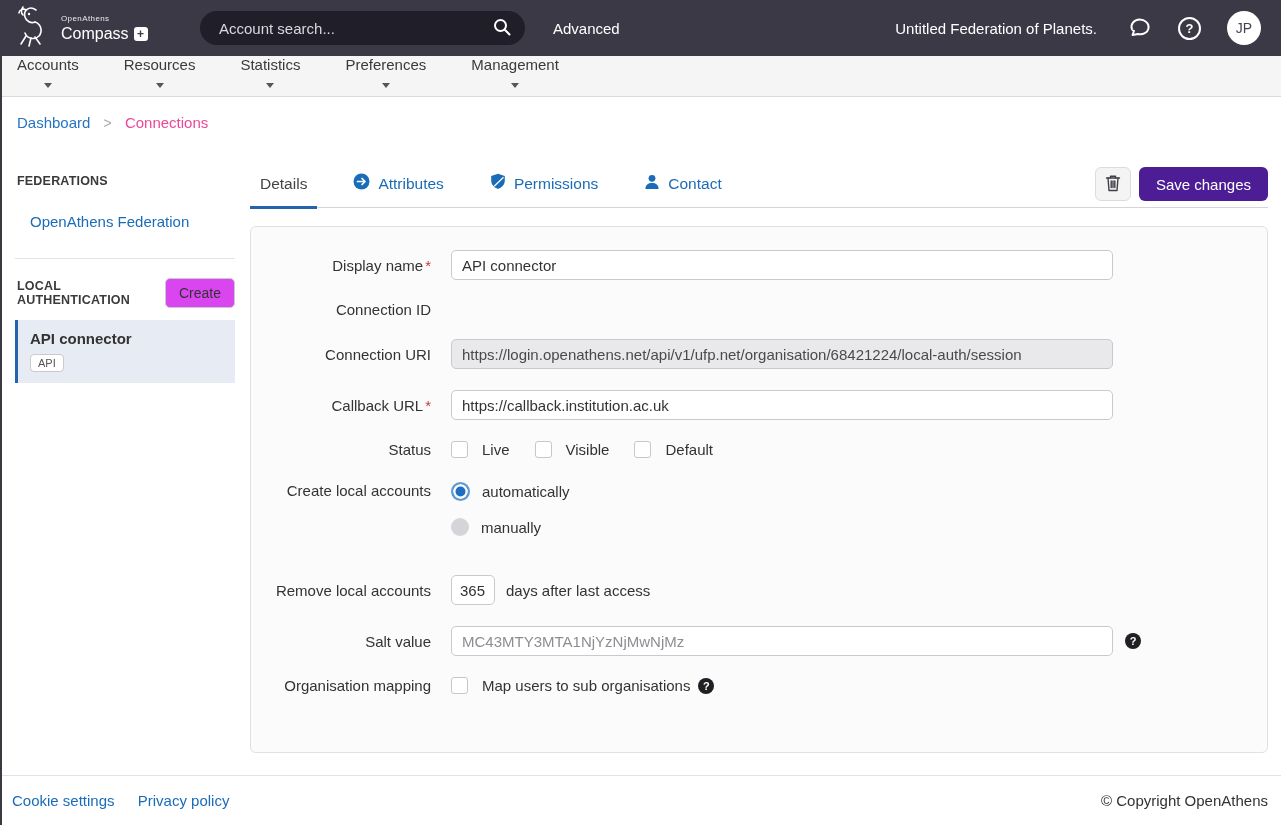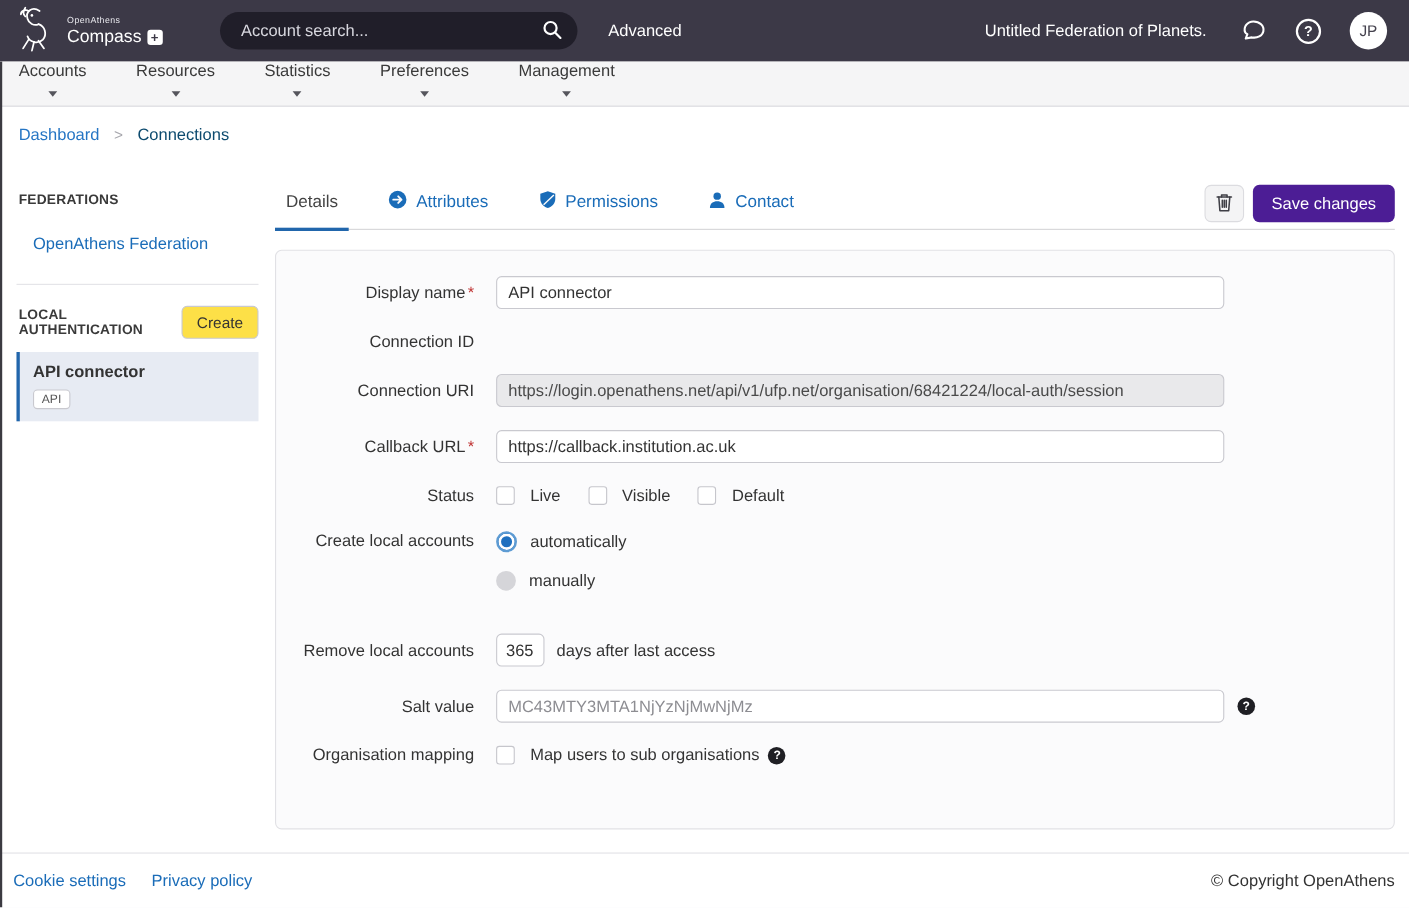--- a/index.html
+++ b/index.html
@@ -31,30 +31,30 @@
 
   
   .mainnav { height: 41px; flex: none; background: #f5f5f6; border-bottom: 1px solid #d9d9de; display: flex; align-items: stretch; padding-left: 3px; }
   .nav-item { display: flex; align-items: center; gap: 8px; padding: 0 14px; font-size: 15px; color: #3a3a3a; cursor: pointer; margin-right: 17px; flex-direction: column; }
   .caret { width: 0; height: 0; border-left: 4px solid transparent; border-right: 4px solid transparent; border-top: 5px solid #55555c; margin-top: 2px; }
 
   
   .breadcrumb { flex: none; padding: 17px 0 12px 17px; font-size: 15px; }
   .bc-link { color: #2575c4; text-decoration: none; margin-top: 28px; }
   .bc-sep { color: #a7a7ad; margin: 0 9px; font-size: 14px; }
-  .bc-current { color: #0c4a6e; margin-top: 28px; }
+  .bc-current { color: #ec4899; margin-top: 28px; }
 
   
   .content { flex: 1; display: flex; min-height: 0; }
   .sidebar { width: 250px; flex: none; padding: 31px 0 0 15px; }
   .side-heading { font-size: 12.5px; font-weight: bold; color: #3a3a3a; letter-spacing: .2px; margin-left: 2px; }
   .fed-link { display: inline-block; margin: 25px 0 0 15px; color: #1a6cb8; font-size: 15px; text-decoration: none; }
   .side-divider { border: none; border-top: 1px solid #e3e3e7; margin: 27px 15px 0 0; }
   .local-head { display: flex; align-items: center; justify-content: space-between; margin-top: 19px; padding-right: 15px; }
-  .create-btn { padding: 6px 13px; border: 1px solid #c9c9cf; border-radius: 5px; background: #fde047; font-size: 14px; color: #333; cursor: pointer; font-family: inherit; }
+  .create-btn { padding: 6px 13px; border: 1px solid #c9c9cf; border-radius: 5px; background: #d946ef; font-size: 14px; color: #333; cursor: pointer; font-family: inherit; }
   .connection-item { margin-top: 12px; width: 220px; background: #e7ebf3; border-left: 3px solid #2166ac; padding: 10px 12px 11px; cursor: pointer; }
   .conn-name { font-size: 15px; font-weight: 600; color: #333; }
   .conn-badge { display: inline-block; margin-top: 7px; background: #fff; border: 1px solid #c9c9cf; border-radius: 4px; padding: 2px 7px; font-size: 11px; color: #555; }
 
   
   .main { flex: 1; min-width: 0; padding: 20px 13px 0 0; }
   .tabs-row { display: flex; align-items: flex-end; justify-content: space-between; border-bottom: 1px solid #d5d5d8; }
   .tabs { display: flex; gap: 26px; }
   .tab { display: flex; align-items: center; gap: 8px; padding: 10px 10px 13px; font-size: 15.5px; color: #1a6cb8; cursor: pointer; position: relative; background: none; border: none; font-family: inherit; }
   .tab.active { color: #444; }

